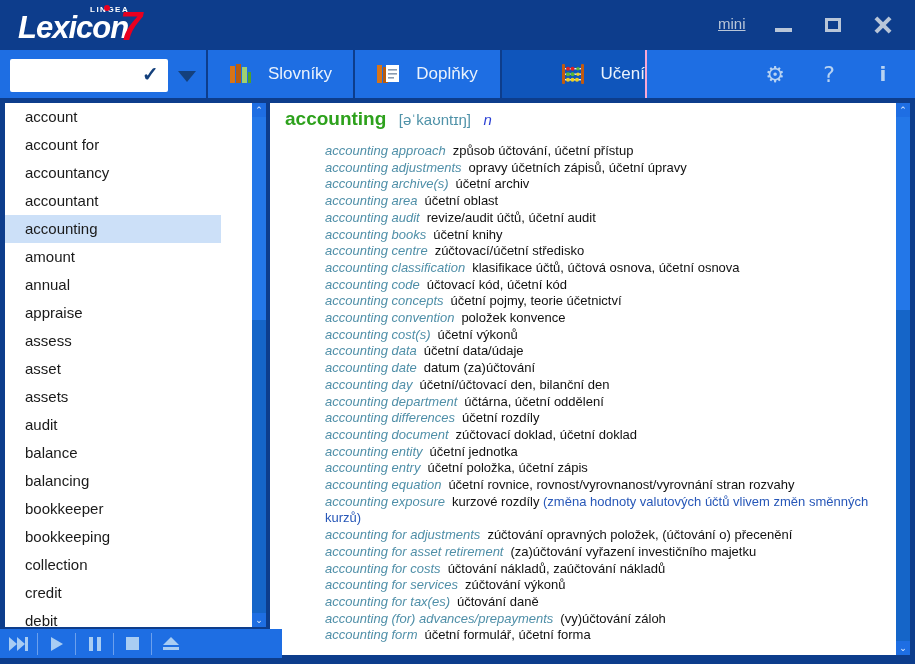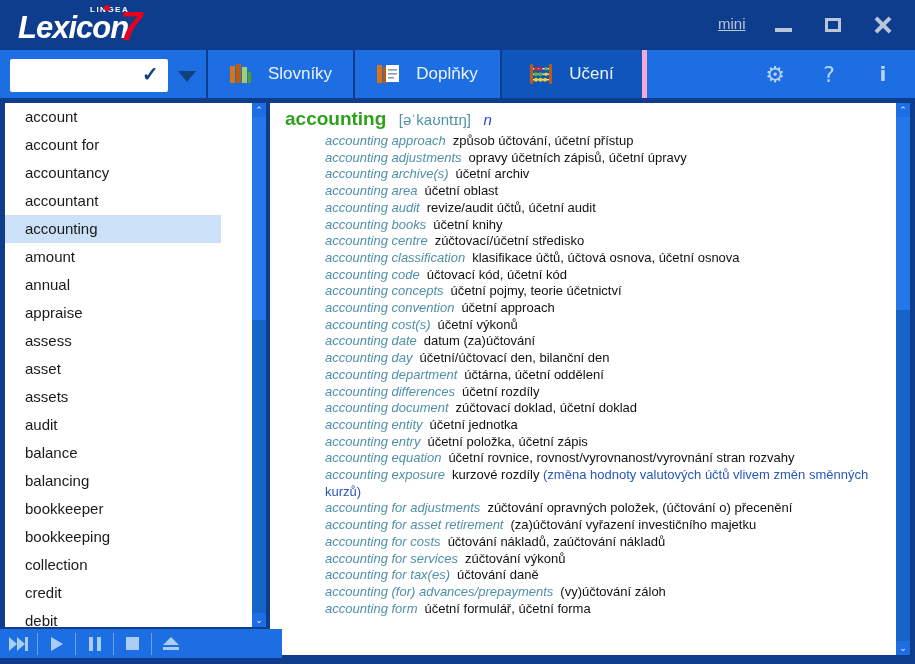--- a/index.html
+++ b/index.html
@@ -24,21 +24,21 @@
   .close-glyph::before { transform:rotate(45deg); } .close-glyph::after { transform:rotate(-45deg); }
 
   
   .toolbar { position:absolute; left:0; top:50px; width:915px; height:48px; background:#1e6ee3; }
   .searchwrap { position:absolute; left:10px; top:9px; width:190px; height:33px; }
   .search { position:absolute; left:0; top:0; width:158px; height:33px; background:#ffffff; border:none; border-radius:2px; font-size:16px; padding:0 28px 0 8px; outline:none; }
   .search-check { position:absolute; left:132px; top:3px; font-size:20px; font-weight:bold; color:#14407c; pointer-events:none; }
   .search-caret { position:absolute; left:168px; top:12px; width:0; height:0; border-left:9px solid transparent; border-right:9px solid transparent; border-top:11px solid #14407c; cursor:pointer; }
   .tabs { position:absolute; left:206px; top:0; height:48px; display:flex; }
   .tab { width:147px; height:48px; display:flex; align-items:center; justify-content:center; gap:17px; color:#eaf2fc; font-size:17px; cursor:pointer; border-left:2px solid #0d3d8c; }
-  .tab:last-child { border-right:5px solid #f9a8d4; }
+  .tab:last-child { border-right:2px solid #f9a8d4;justify-content:flex-end; }
   .tab.active { background:#0f55bb; }
   .toolbar-icons { position:absolute; right:10px; top:0; height:48px; display:flex; align-items:center; gap:26px; padding-right:8px; }
   .tbicon { width:28px; text-align:center; color:#b8d3f2; cursor:pointer; font-family:"DejaVu Sans", sans-serif; }
   .gear { font-size:22px; }
   .qmark { font-size:22px; }
   .imark { font-size:20px; font-weight:bold; }
 
   
   .icon-books, .icon-addons, .icon-abacus { width:22px; height:20px; position:relative; flex:none; }
 
@@ -50,21 +50,21 @@
 
   .vscroll { position:absolute; top:0; right:0; width:14px; background:#1565c8; }
   .sidebar .vscroll { height:524px; }
   .content .vscroll { height:552px; }
   .scroll-btn { position:absolute; left:0; width:14px; height:14px; background:#1e6ee3; color:#e8f2ff; font-size:9px; text-align:center; line-height:14px; cursor:pointer; }
   .scroll-up { top:0; } .scroll-down { bottom:0; }
   .scroll-thumb { position:absolute; left:0; width:14px; background:#2377e8; cursor:grab; }
 
   .content { position:absolute; left:270px; top:103px; width:640px; height:552px; background:#ffffff; }
   .entry { position:absolute; left:0; top:0; width:626px; height:552px; overflow:hidden; padding:5px 6px 0 15px; }
-  .headline { margin-bottom:3px; }
+  .headline { margin-bottom:13px; }
   .headword { font-size:19px; font-weight:bold; color:#2da11c; }
   .pron { font-size:15px; color:#4f92a8; margin-left:8px; }
   .pos { font-size:15px; font-style:italic; color:#2a3fd4; margin-left:8px; }
   .definition { padding-left:40px; font-size:13px; line-height:16.7px; color:#111111; }
   .colloc { padding-left:40px; font-size:13px; line-height:16.7px; color:#111111; }
   .phrase { font-style:italic; color:#4f8fa8; margin-right:7px; }
   .note { color:#2757b8; }
 
   
   .playerbar { position:absolute; left:0; top:629px; width:282px; height:29px; background:#1e6ee3; display:flex; align-items:center; }
@@ -192,22 +192,23 @@
           <div class="colloc"><span class="phrase">accounting approach</span><span class="trans">způsob účtování, účetní přístup</span></div>
           <div class="colloc"><span class="phrase">accounting adjustments</span><span class="trans">opravy účetních zápisů, účetní úpravy</span></div>
           <div class="colloc"><span class="phrase">accounting archive(s)</span><span class="trans">účetní archiv</span></div>
           <div class="colloc"><span class="phrase">accounting area</span><span class="trans">účetní oblast</span></div>
           <div class="colloc"><span class="phrase">accounting audit</span><span class="trans">revize/audit účtů, účetní audit</span></div>
           <div class="colloc"><span class="phrase">accounting books</span><span class="trans">účetní knihy</span></div>
           <div class="colloc"><span class="phrase">accounting centre</span><span class="trans">zúčtovací/účetní středisko</span></div>
           <div class="colloc"><span class="phrase">accounting classification</span><span class="trans">klasifikace účtů, účtová osnova, účetní osnova</span></div>
           <div class="colloc"><span class="phrase">accounting code</span><span class="trans">účtovací kód, účetní kód</span></div>
           <div class="colloc"><span class="phrase">accounting concepts</span><span class="trans">účetní pojmy, teorie účetnictví</span></div>
-          <div class="colloc"><span class="phrase">accounting convention</span><span class="trans">účetní approach</span></div>
+          <div class="colloc"><span class="phrase">accounting convention</span><span class="trans">položek konvence</span></div>
           <div class="colloc"><span class="phrase">accounting cost(s)</span><span class="trans">účetní výkonů</span></div>
+          <div class="colloc"><span class="phrase">accounting data</span><span class="trans">účetní data/údaje</span></div>
           <div class="colloc"><span class="phrase">accounting date</span><span class="trans">datum (za)účtování</span></div>
           <div class="colloc"><span class="phrase">accounting day</span><span class="trans">účetní/účtovací den, bilanční den</span></div>
           <div class="colloc"><span class="phrase">accounting department</span><span class="trans">účtárna, účetní oddělení</span></div>
           <div class="colloc"><span class="phrase">accounting differences</span><span class="trans">účetní rozdíly</span></div>
           <div class="colloc"><span class="phrase">accounting document</span><span class="trans">zúčtovací doklad, účetní doklad</span></div>
           <div class="colloc"><span class="phrase">accounting entity</span><span class="trans">účetní jednotka</span></div>
           <div class="colloc"><span class="phrase">accounting entry</span><span class="trans">účetní položka, účetní zápis</span></div>
           <div class="colloc"><span class="phrase">accounting equation</span><span class="trans">účetní rovnice, rovnost/vyrovnanost/vyrovnání stran rozvahy</span></div>
           <div class="colloc"><span class="phrase">accounting exposure</span><span class="trans">kurzové rozdíly</span><span class="note"> (změna hodnoty valutových účtů vlivem změn směnných kurzů)</span></div>
           <div class="colloc"><span class="phrase">accounting for adjustments</span><span class="trans">zúčtování opravných položek, (účtování o) přecenění</span></div>

